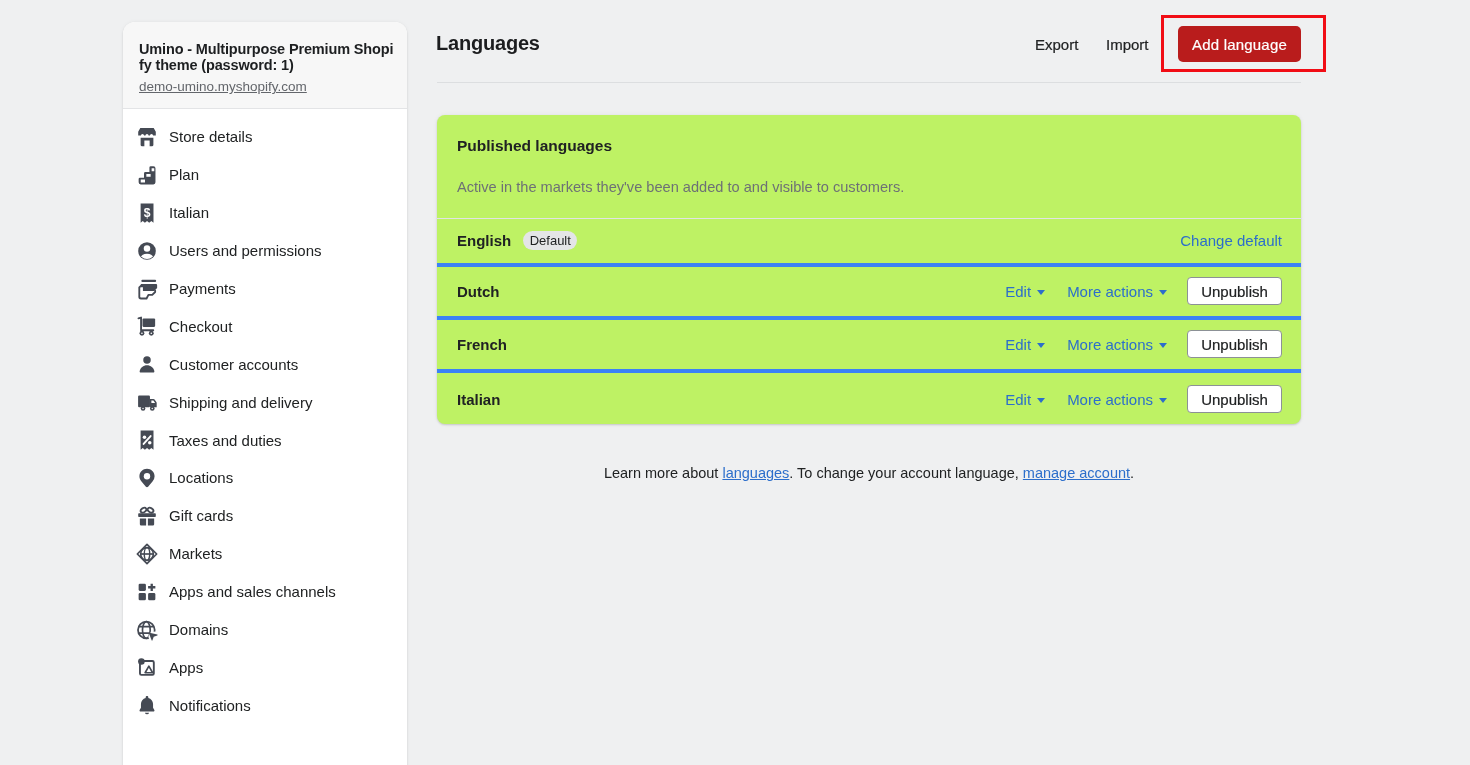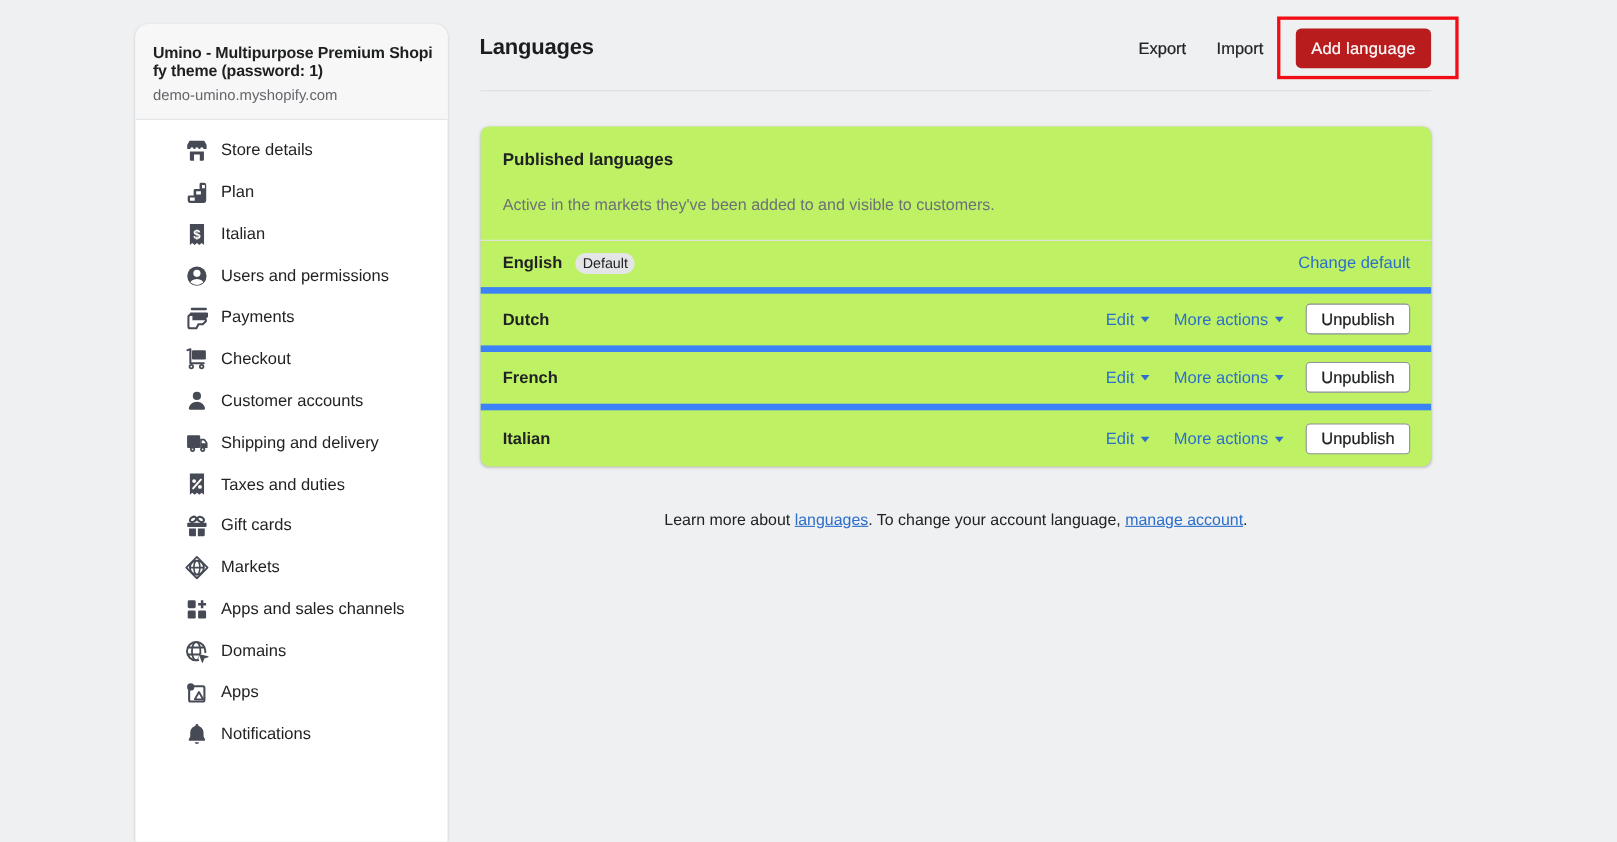--- a/index.html
+++ b/index.html
@@ -3,39 +3,39 @@
 <meta charset="utf-8">
 <style>
 * { margin:0; padding:0; box-sizing:border-box; }
 html,body { width:1470px; height:765px; overflow:hidden; }
 body { background:#eff0f1; font-family:"Liberation Sans",sans-serif; position:relative; }
 #sidebar { position:absolute; left:123px; top:22px; width:284px; height:800px;
   background:#fff; border-radius:12px; box-shadow:0 1px 2px rgba(0,0,0,.12),0 0 4px rgba(0,0,0,.05); overflow:hidden; }
 .sb-head { background:#f7f7f7; border-bottom:1px solid #e3e4e6; padding:20px 16px 14px; }
 .sb-title { font-size:14.5px; font-weight:700; color:#1d1f21; line-height:15.5px; letter-spacing:-.15px; white-space:nowrap; }
 .sb-link { margin-top:6px; font-size:13.5px; color:#63666b; line-height:15px; }
-.sb-link span { }
-nav { padding-top:9px;margin-left:32px; }
+.sb-link span { text-decoration:underline; }
+nav { padding-top:9px; }
 .item { height:37.9px; display:flex; align-items:center; padding-left:13px; }
 .item svg { width:22px; height:22px; flex:none; }
 .item b { margin-left:11px; font-size:15px; font-weight:400; color:#202223; }
 #h1 { position:absolute; left:436px; top:32px; font-size:20px; font-weight:700; color:#1c1d1f; letter-spacing:-.2px; }
 .hbtn { position:absolute; top:36px; font-size:15px; font-weight:400; color:#202223; -webkit-text-stroke:.2px #202223; }
 #export { left:1035px; }
 #import { left:1106px; }
 #redbox { position:absolute; left:1161px; top:15px; width:165px; height:57px; border:3px solid #f10d15; }
 #addlang { position:absolute; left:1178px; top:26px; width:123px; height:36px; background:#b91c1c;
   border-radius:5px; color:#fff; font-size:15px; letter-spacing:.2px; -webkit-text-stroke:.2px #fff; display:flex; align-items:center; justify-content:center; }
 #hdiv { position:absolute; left:437px; top:82px; width:864px; height:1px; background:#dcdee0; }
 #card { position:absolute; left:437px; top:115px; width:864px; height:309px; background:#bef264;
   border-radius:8px; box-shadow:0 1px 2px rgba(0,0,0,.15),0 0 5px rgba(23,24,24,.05); }
 .chead { height:103.5px; border-bottom:1px solid #e1e3e5; padding:19px 20px 0; }
 .chead h2 { font-size:15.5px; font-weight:700; color:#202223; line-height:24px; }
 .chead p { margin-top:19px; font-size:14.6px; color:#6d7175; line-height:20px; }
-.row { display:flex; align-items:center; padding:0 19px 0 20px; border-bottom:6px solid #3b82f6; }
+.row { display:flex; align-items:center; padding:0 19px 0 20px; border-bottom:4px solid #3b82f6; }
 .row.en { height:48px; }
 .row.lang { height:53px; }
 .row.last { border-bottom:none; }
 .lname { font-size:15px; font-weight:700; color:#202223; }
 .badge { margin-left:12px; background:#e4e5e7; border-radius:10px; padding:2px 6.5px; font-size:13px; color:#202223; line-height:15px; }
 .spacer { flex:1; }
 .bluelink { color:#2c6ecb; font-size:15px; }
 .caret { display:inline-block; width:0; height:0; border-left:4px solid transparent; border-right:4px solid transparent;
   border-top:5px solid #2c6ecb; margin-left:6px; vertical-align:2px; }
 .moreact { margin-left:22px; }
@@ -124,20 +124,27 @@
         <b>Shipping and delivery</b>
       </div>
 <div class="item">
         <svg viewBox="0 0 20 20" fill="#454a54">
           <path d="M4.2 1.4 H15.9 V18.9 L13.95 17.2 L12 18.9 L10.05 17.2 L8.1 18.9 L6.15 17.2 L4.2 18.9 Z"></path>
           <circle cx="7.7" cy="7.6" r="1.6" fill="#fff"></circle>
           <circle cx="12.5" cy="12.4" r="1.6" fill="#fff"></circle>
           <path d="M13.3 6.4 L6.9 13.6" stroke="#fff" stroke-width="1.7" stroke-linecap="round" fill="none"></path>
         </svg>
         <b>Taxes and duties</b>
+      </div>
+<div class="item">
+        <svg viewBox="0 0 20 20" fill="#454a54">
+          <path d="M10 1.7 c-3.8 0-6.9 3-6.9 6.8 0 1.8.7 3.5 1.9 4.7 l4 4.7 c.5.6 1.5.6 2 0 l4-4.7 a6.77 6.77 0 0 0 1.9-4.7 c0-3.8-3.1-6.8-6.9-6.8 z"></path>
+          <circle cx="10" cy="8.4" r="2.9" fill="#fff"></circle>
+        </svg>
+        <b>Locations</b>
       </div>
 <div class="item">
         <svg viewBox="0 0 20 20" fill="#454a54">
           <ellipse cx="6.8" cy="4.7" rx="2.8" ry="1.9" fill="none" stroke="#454a54" stroke-width="1.7" transform="rotate(-30 6.8 4.7)"></ellipse>
           <ellipse cx="13.2" cy="4.7" rx="2.8" ry="1.9" fill="none" stroke="#454a54" stroke-width="1.7" transform="rotate(30 13.2 4.7)"></ellipse>
           <rect x="2" y="7.4" width="16" height="3.5" rx=".7"></rect>
           <path d="M3.5 12.3 h5.7 v6.4 H4.7 a1.2 1.2 0 0 1 -1.2 -1.2 z"></path>
           <path d="M10.8 12.3 h5.7 v5.2 a1.2 1.2 0 0 1 -1.2 1.2 H10.8 z"></path>
         </svg>
         <b>Gift cards</b>

